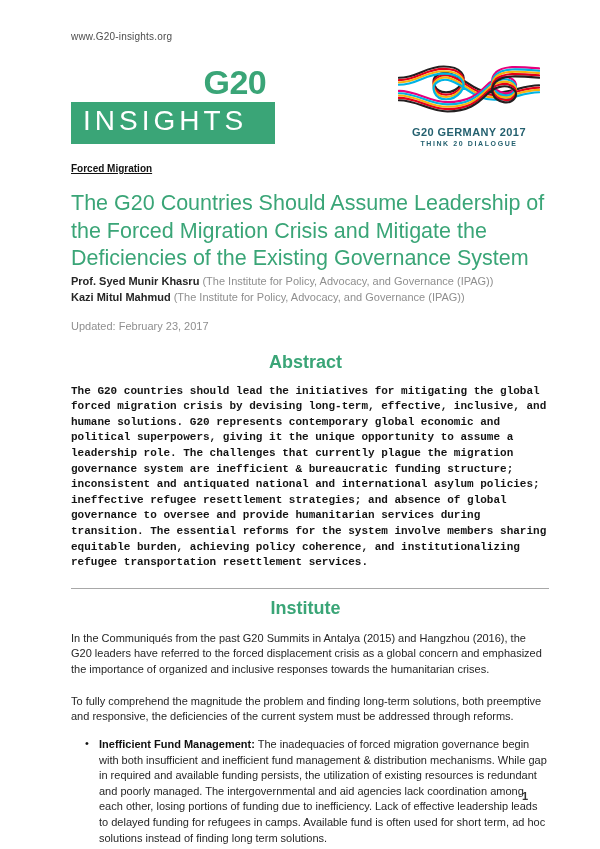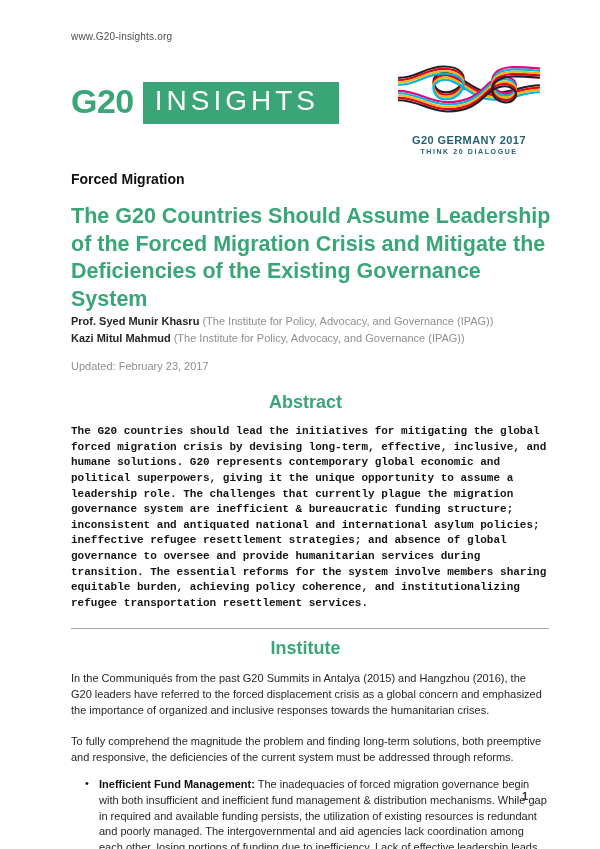--- a/index.html
+++ b/index.html
@@ -17,36 +17,36 @@
     font-family:"Liberation Sans",sans-serif;
     color:#262626;
     overflow:hidden;
   }
   .site-url{
     font-size:10px;color:#4d4d4d;letter-spacing:.2px;text-decoration:none;display:inline-block;
   }
   .logo-row{
     display:flex;justify-content:space-between;align-items:flex-start;margin-top:16px;
   }
-  .brand{display:flex;align-items:flex-start;margin-top:22px;}
+  .brand{display:flex;align-items:flex-end;margin-top:3px;flex-direction:column;}
   .brand-g20{
     font-size:34px;font-weight:bold;color:var(--green);letter-spacing:-.5px;margin-right:9px;
   }
   .brand-box{
     background:var(--green);color:#ffffff;font-size:28px;font-weight:normal;
-    letter-spacing:4px;padding:4px 20px 7px 12px;line-height:1.1;
+    letter-spacing:4px;padding:4px 28px 7px 12px;line-height:1.1;
   }
   .g20de{width:150px;text-align:center;margin-right:-4px;}
   .g20de svg{display:block;margin:0 auto;}
-  .g20de-line1{font-size:11px;font-weight:bold;color:var(--teal);letter-spacing:.4px;margin-top:16px;}
+  .g20de-line1{font-size:11px;font-weight:bold;color:var(--teal);letter-spacing:.4px;margin-top:8px;}
   .g20de-line2{font-size:7px;font-weight:bold;color:var(--teal);letter-spacing:1.6px;margin-top:2px;}
-  .category{margin-top:16px;font-size:14px;font-weight:bold;color:#111;}
+  .category{margin-top:16px;font-size:10px;font-weight:bold;color:#111;text-decoration:underline;}
   .title{
     margin-top:16px;width:482px;
-    font-size:21.5px;line-height:1.28;font-weight:bold;color:var(--green);
+    font-size:21.5px;line-height:1.28;font-weight:normal;color:var(--green);
   }
   .authors{font-size:11px;line-height:1.5;}
   .author-name{font-weight:bold;color:#262626;}
   .author-aff{color:#8f8f8f;}
   .updated{margin-top:14px;font-size:11px;color:#8f8f8f;}
   .section-h{margin-top:20px;font-size:18px;font-weight:bold;color:var(--green);text-align:center;}
   .abstract-body{
     margin-top:11px;width:476px;
     font-size:11px;line-height:1.42;font-weight:bold;color:#141414;font-family:Liberation Mono, monospace;
   }

